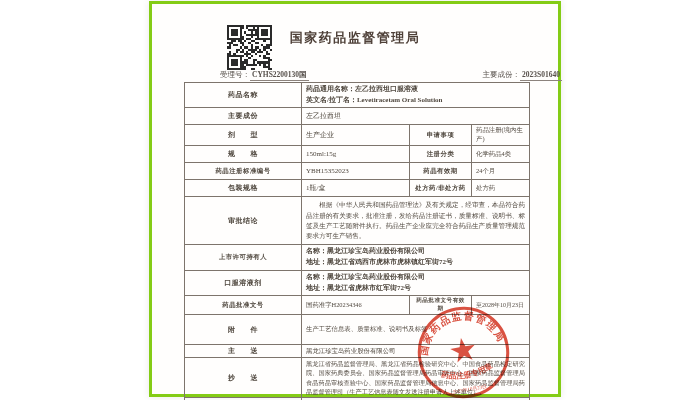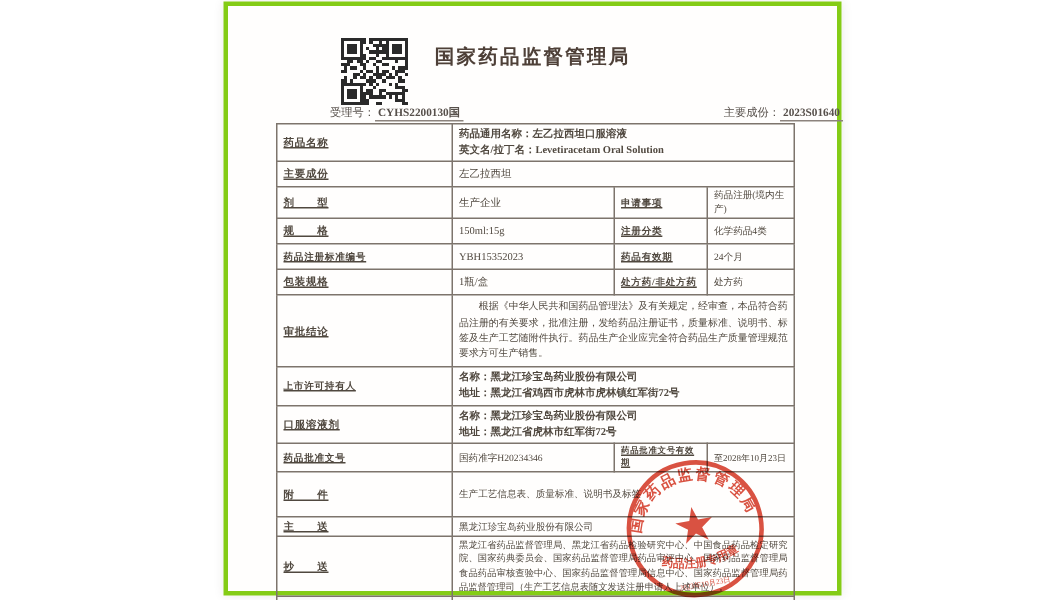--- a/index.html
+++ b/index.html
@@ -31,21 +31,21 @@
   .no-row .num{border-bottom:0.5px solid #8c837d;padding:0 2px 1px 2px;font-weight:bold;}
   table.cert{
     position:absolute;left:32px;top:78px;width:345px;
     border-collapse:collapse;table-layout:fixed;
     font-size:7px;color:#50483f;
   }
   table.cert td{
     border:0.8px solid #7d746c;padding:1px 4px;vertical-align:middle;
     overflow:hidden;
   }
-  td.lab{font-weight:bold;letter-spacing:0.5px;text-decoration:underline;}
+  td.lab{text-align:center;font-weight:bold;letter-spacing:0.5px;}
   td.small{font-size:6.4px;}
   .two-line div{line-height:1.6;font-weight:bold;}
   .para{
     margin:2px 0;text-indent:2em;font-size:6.6px;line-height:1.55;
     text-align:justify;
   }
   .footer{
     position:absolute;top:369px;left:0;width:100%;text-align:center;
     font-size:6.8px;letter-spacing:0.3px;color:#b5aba3;
     font-family:"DejaVu Sans","Liberation Sans",sans-serif;

